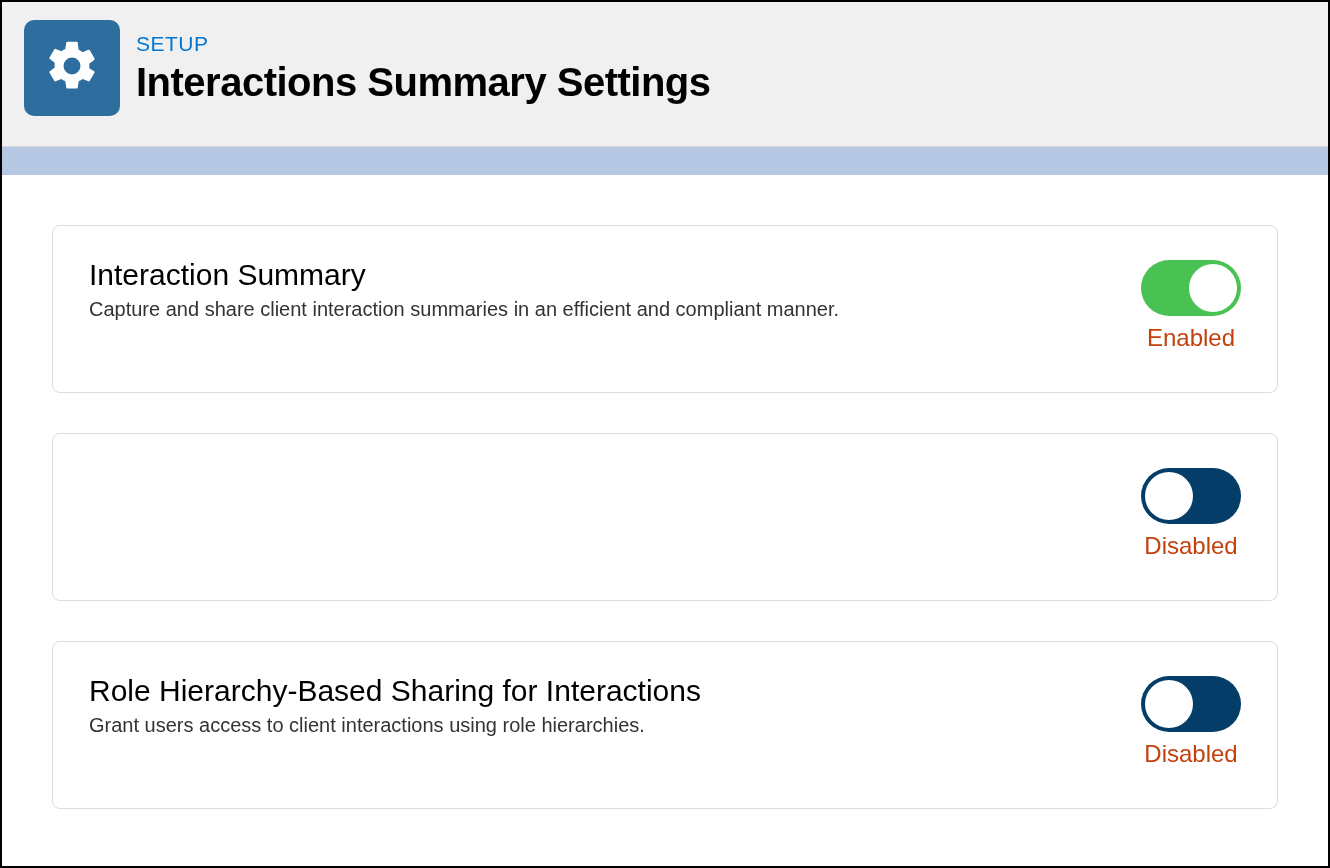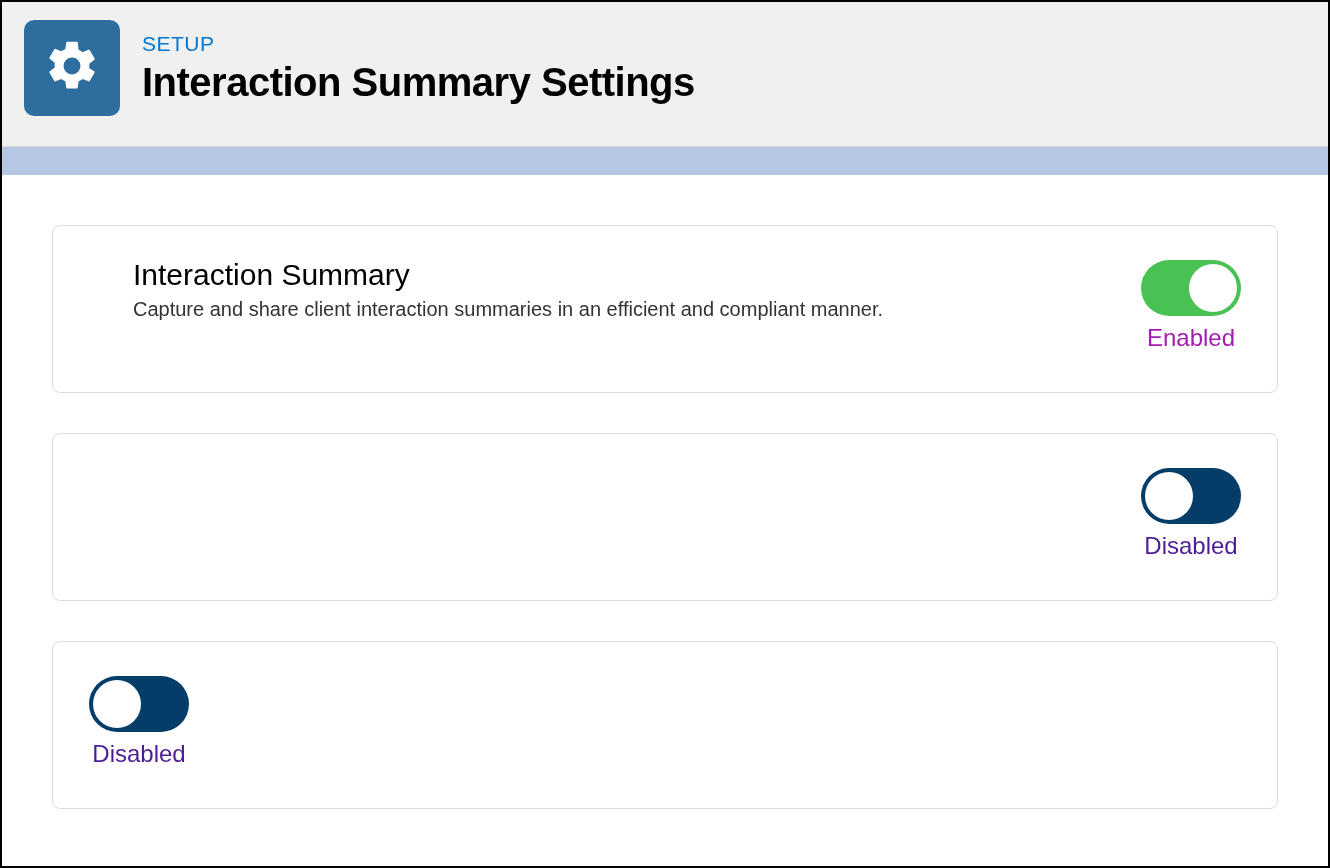--- a/index.html
+++ b/index.html
@@ -7,21 +7,21 @@
       font-family: -apple-system, BlinkMacSystemFont, "Segoe UI", Helvetica, Arial, sans-serif;
       width: 1330px;
       height: 868px;
       background: #fff;
       border: 2px solid #000;
       overflow: hidden;
     }
     .header {
       display: flex;
       align-items: center;
-      gap: 22px;
+      gap: 16px;
       padding: 18px 22px 30px 22px;
       background: #f0f0f0;
       border-bottom: 1px solid #d8d8d8;
     }
     .icon-box {
       width: 96px;
       height: 96px;
       background: #2d6e9e;
       border-radius: 10px;
       display: flex;
@@ -55,21 +55,21 @@
     .card {
       border: 1px solid #dcdcdc;
       border-radius: 8px;
       padding: 32px 36px 40px 36px;
       margin-bottom: 40px;
       display: flex;
       justify-content: space-between;
       align-items: flex-start;
       background: #fff;
     }
-    .card-text { flex: 1; padding-right: 20px; margin-left: 44px; }
+    .card-text { flex: 1; padding-right: 20px; }
     .card-title {
       font-size: 30px;
       font-weight: 400;
       color: #000;
       margin-bottom: 6px;
     }
     .card-desc {
       font-size: 20px;
       color: #333;
       font-weight: 400;
@@ -98,37 +98,37 @@
       height: 48px;
       border-radius: 50%;
       background: #fff;
     }
     .toggle.on .knob { right: 4px; }
     .toggle.off .knob { left: 4px; }
     .toggle-label {
       margin-top: 8px;
       font-size: 24px;
     }
-    .toggle-label.enabled-label { color: #a21caf; }
-    .toggle-label.disabled-label { color: #4c1d95; }
+    .toggle-label.enabled-label { color: #c2410c; }
+    .toggle-label.disabled-label { color: #c2410c; }
   </style>
 </head>
 <body>
 
 <div class="header">
   <div class="icon-box">
     <span>
       <svg width="58" height="58" viewBox="0 0 24 24" fill="#fff">
         <path d="M19.14,12.94a7.07,7.07,0,0,0,.05-.94,7.07,7.07,0,0,0-.05-.94l2.03-1.58a.5.5,0,0,0,.12-.64l-1.92-3.32a.5.5,0,0,0-.6-.22l-2.39.96a7.23,7.23,0,0,0-1.63-.94l-.36-2.54A.5.5,0,0,0,13.9,2H10.1a.5.5,0,0,0-.49.42L9.25,4.96a7.23,7.23,0,0,0-1.63.94l-2.39-.96a.5.5,0,0,0-.6.22L2.71,8.48a.5.5,0,0,0,.12.64l2.03,1.58a7.07,7.07,0,0,0-.05.94,7.07,7.07,0,0,0,.05.94L2.83,14.16a.5.5,0,0,0-.12.64l1.92,3.32a.5.5,0,0,0,.6.22l2.39-.96a7.23,7.23,0,0,0,1.63.94l.36,2.54a.5.5,0,0,0,.49.42h3.8a.5.5,0,0,0,.49-.42l.36-2.54a7.23,7.23,0,0,0,1.63-.94l2.39.96a.5.5,0,0,0,.6-.22l1.92-3.32a.5.5,0,0,0-.12-.64ZM12,15.5A3.5,3.5,0,1,1,15.5,12,3.5,3.5,0,0,1,12,15.5Z"></path>
       </svg>
     </span>
   </div>
   <div class="header-text">
     <div class="setup-label">SETUP</div>
-    <div class="page-title">Interaction Summary Settings</div>
+    <div class="page-title">Interactions Summary Settings</div>
   </div>
 </div>
 
 <div class="blue-divider"></div>
 
 <div class="content">
 
   <div class="card">
     <div class="card-text">
       <div class="card-title">Interaction Summary</div>
@@ -147,20 +147,24 @@
     </div>
     <div class="toggle-group">
       <div class="toggle off">
           <div class="knob"></div>
         </div>
       <div class="toggle-label disabled-label">Disabled</div>
     </div>
   </div>
 
   <div class="card">
+    <div class="card-text">
+      <div class="card-title">Role Hierarchy-Based Sharing for Interactions</div>
+      <div class="card-desc">Grant users access to client interactions using role hierarchies.</div>
+    </div>
     <div class="toggle-group">
       <div class="toggle off">
           <div class="knob"></div>
         </div>
       <div class="toggle-label disabled-label">Disabled</div>
     </div>
   </div>
 
 </div>
 

